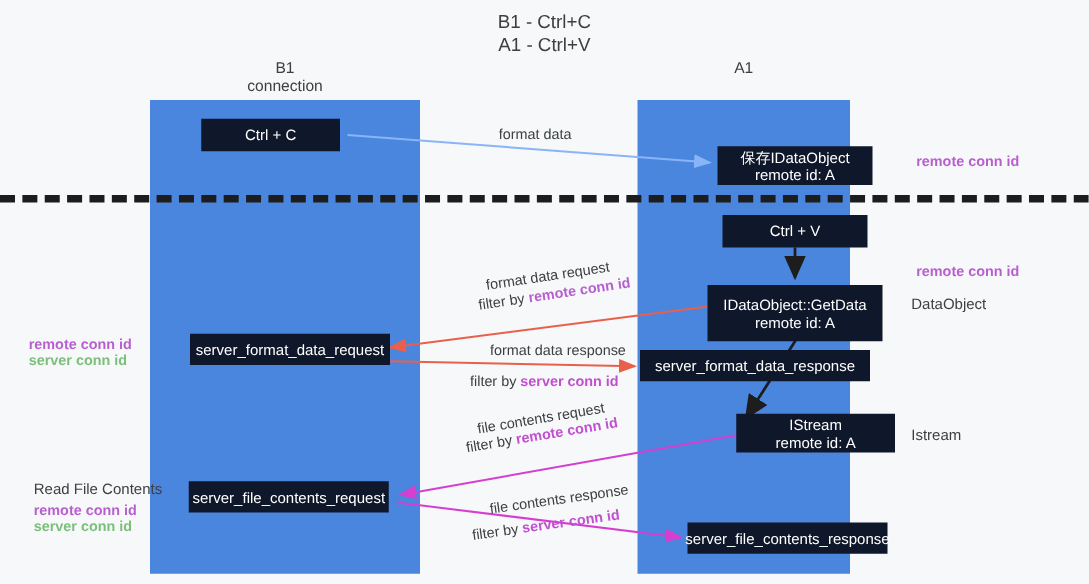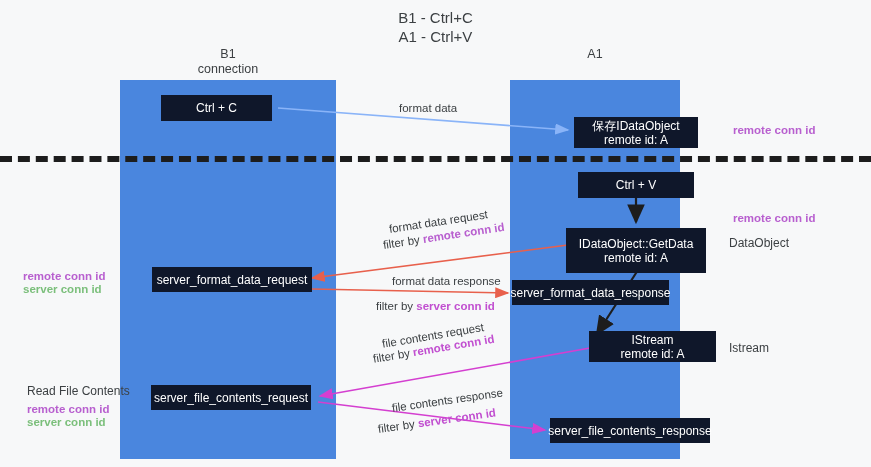--- a/index.html
+++ b/index.html
@@ -100,21 +100,21 @@
 
   <div class="node green" style="left:578px;top:172px;width:116px;height:26px;">Ctrl + V</div>
 
   <div class="node orange" style="left:566px;top:228px;width:140px;height:45px;flex-direction:column;">
     <span class="l2">IDataObject::GetData</span>
     <span class="l2">remote id: A</span>
   </div>
 
   <div class="node orange" style="left:152px;top:267px;width:160px;height:25px;">server_format_data_request</div>
 
-  <div class="node orange" style="left:512px;top:280px;width:157px;height:25px;">server_format_data_response</div>
+  <div class="node orange" style="left:512px;top:280px;width:184px;height:25px;">server_format_data_response</div>
 
   <div class="node orange" style="left:589px;top:331px;width:127px;height:31px;flex-direction:column;">
     <span class="l2">IStream</span>
     <span class="l2">remote id: A</span>
   </div>
 
   <div class="node orange" style="left:151px;top:385px;width:160px;height:25px;">server_file_contents_request</div>
 
   <div class="node orange" style="left:550px;top:418px;width:160px;height:25px;">server_file_contents_response</div>
 

